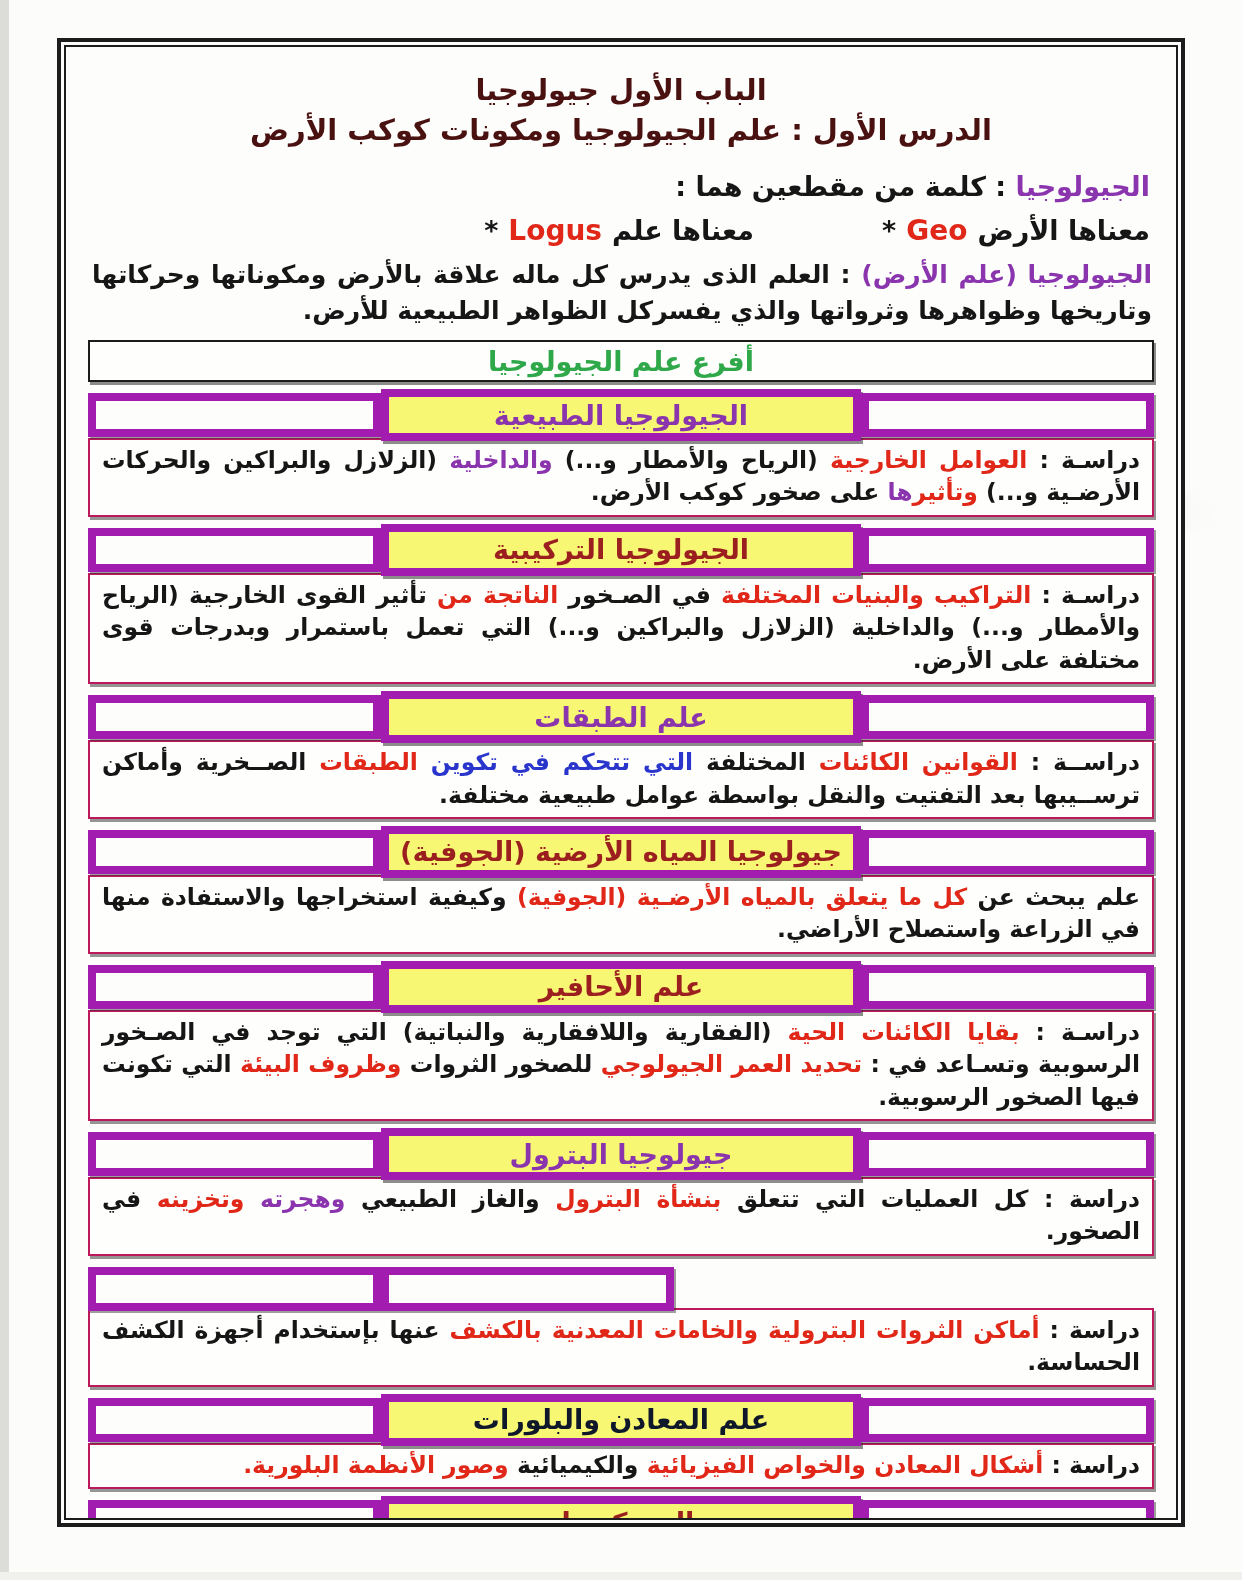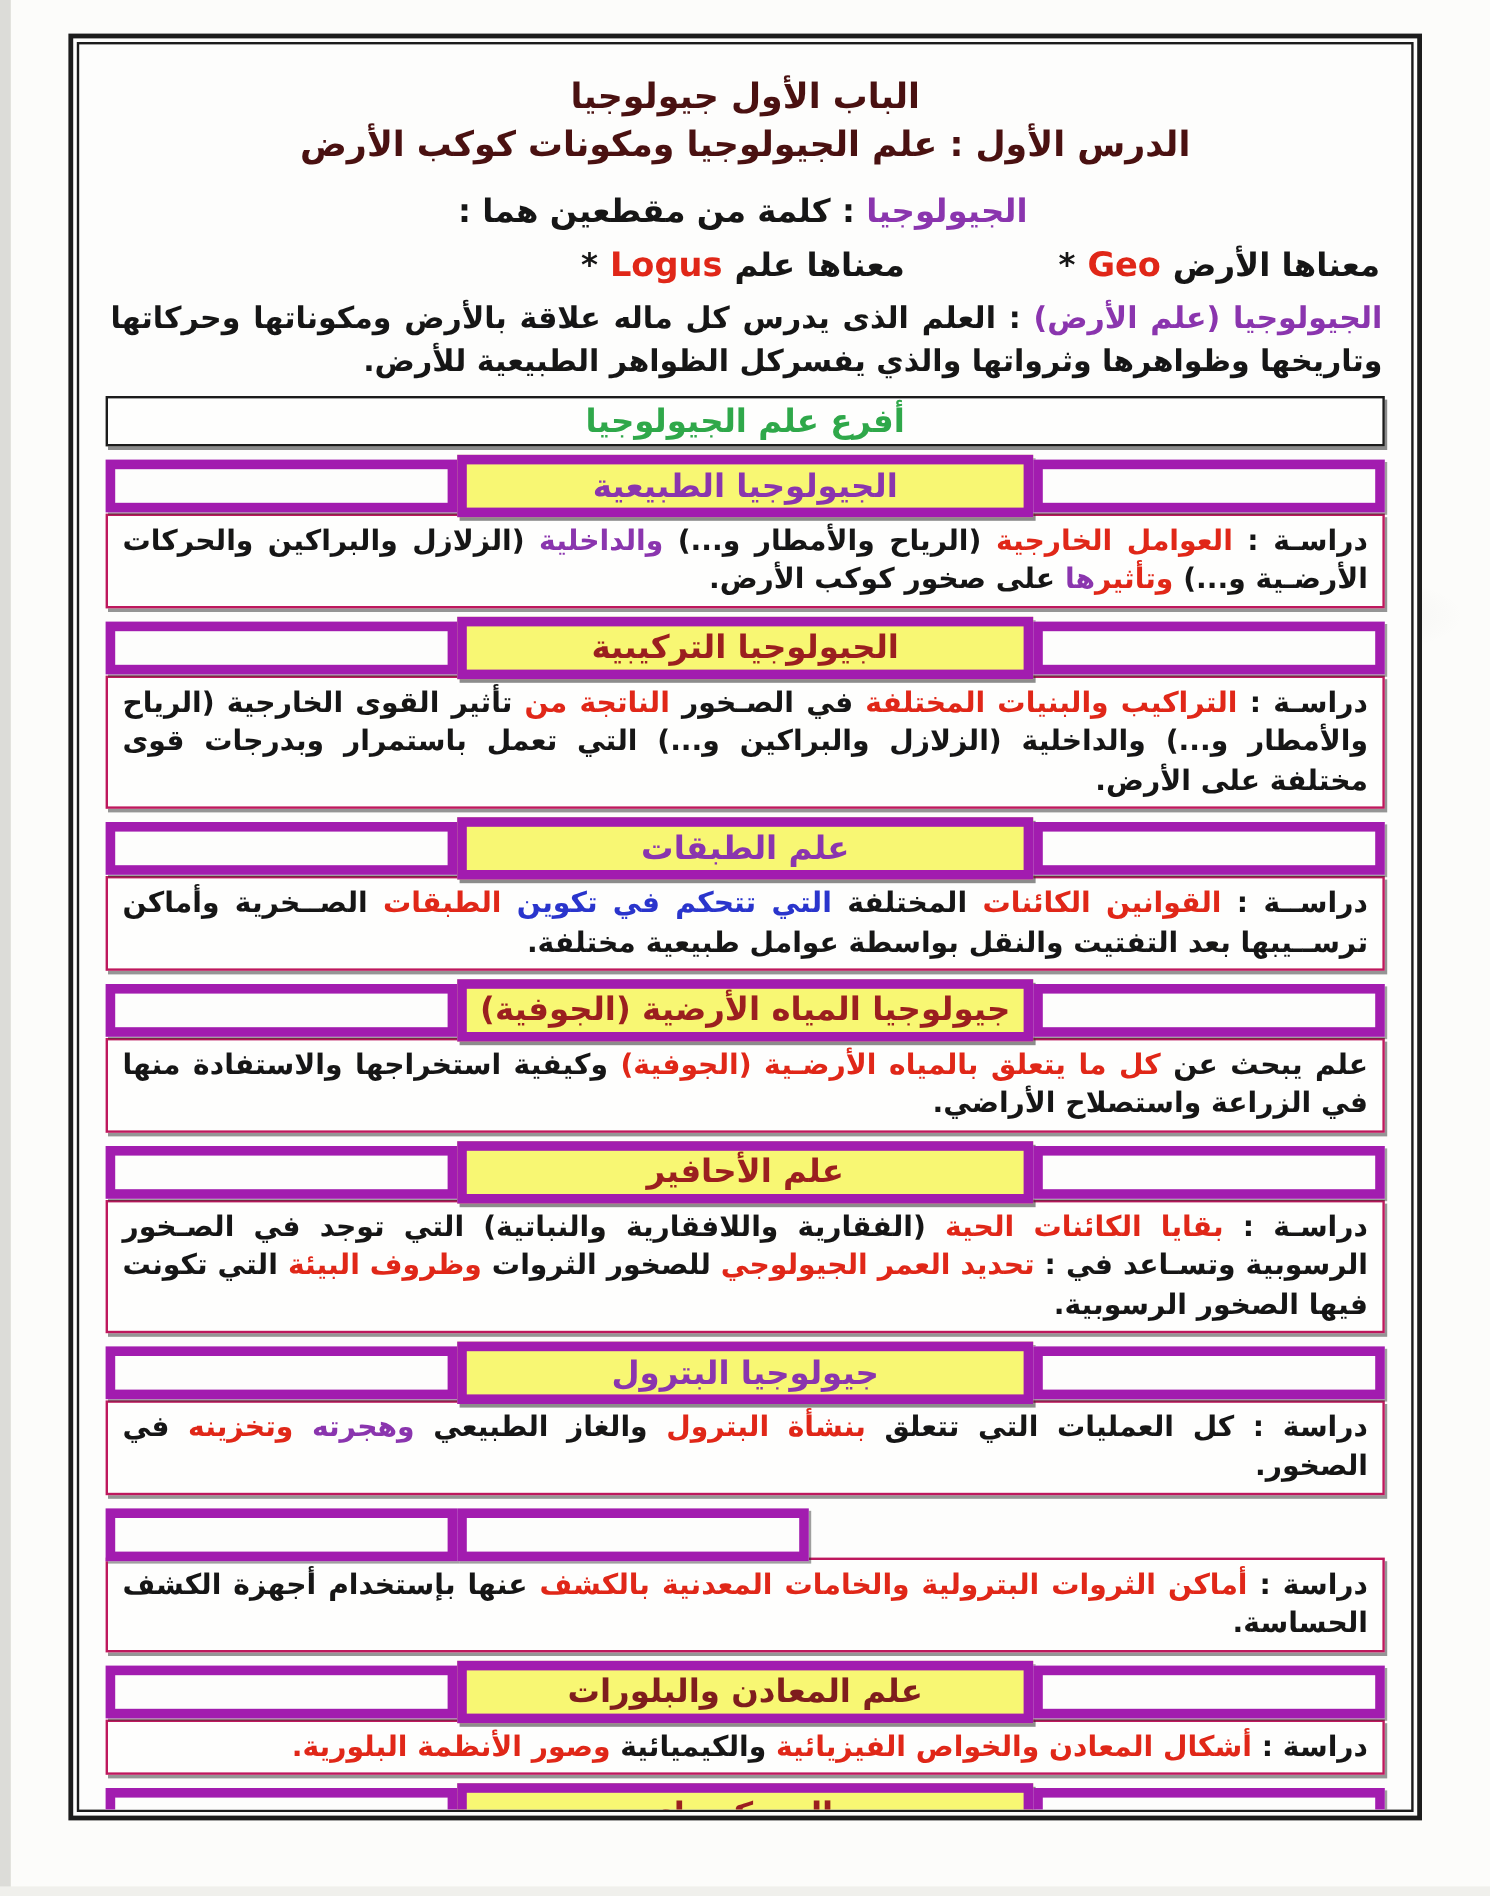--- a/index.html
+++ b/index.html
@@ -5,30 +5,30 @@
   html,body{margin:0;padding:0;}
   body{
     width:1242px;height:1580px;position:relative;overflow:hidden;
     background:#fcfcfa;
     font-family:"DejaVu Sans","Liberation Sans",sans-serif;
     font-weight:700;color:#161616;
   }
   .edge-strip{position:absolute;left:0;top:0;width:9px;height:100%;background:#dcdcd8;}
   .bottom-strip{position:absolute;left:0;bottom:0;width:100%;height:8px;background:#f0f0ec;}
   .frame-outer{
-    position:absolute;left:57px;top:28px;width:1128px;height:1489px;
+    position:absolute;left:57px;top:38px;width:1128px;height:1489px;
     border:4px solid #1c1c1c;background:#fdfdfc;box-sizing:border-box;
   }
   .frame-inner{
     position:absolute;inset:3px;border:2px solid #1c1c1c;box-sizing:border-box;
     padding:4px 22px 0 22px;overflow:hidden;
   }
   .chapter-title{margin:22px 0 0 0;text-align:center;font-size:29px;color:#4a1111;}
   .lesson-title{margin:6px 0 0 0;text-align:center;font-size:29px;color:#4a1111;}
-  .def-line{direction:rtl;text-align:center;margin:24px 4px 0 0;font-size:27px;}
+  .def-line{direction:rtl;text-align:right;margin:24px 4px 0 0;font-size:27px;}
   .geo-line{direction:rtl;display:flex;align-items:baseline;margin:12px 4px 0 0;font-size:27px;}
   .geo-item,.logus-item{display:inline-flex;flex-direction:row-reverse;gap:10px;align-items:baseline;}
   .logus-item{margin-right:128px;}
   .en-word{font-size:28px;}
   .intro-para{direction:rtl;text-align:justify;margin:10px 2px 0 4px;font-size:25px;line-height:1.42;}
   .purple{color:#8a35ae;}
   .red{color:#e02718;}
   .green{color:#2fa84a;}
   .branches-title-box{
     margin:12px 0 0 0;border:2px solid #1c1c1c;background:#fefefd;
@@ -141,21 +141,21 @@
         </div>
         <div class="desc"><span class="c-k">دراسة : كل العمليات التي تتعلق </span><span class="c-r">بنشأة البترول</span><span class="c-k"> والغاز الطبيعي </span><span class="c-p">وهجرته </span><span class="c-r">وتخزينه</span><span class="c-k"> في الصخور.</span></div>
         <div class="brow">
           <div class="cell side"></div>
           <div class="cell side"></div>
         </div>
         <div class="desc"><span class="c-k">دراسة : </span><span class="c-r">أماكن الثروات البترولية والخامات المعدنية بالكشف</span><span class="c-k"> عنها بإستخدام أجهزة الكشف الحساسة.</span></div>
         <div class="brow">
           <div class="cell side"></div>
           <div class="cell yellow">
-            <span style="color: #7f1d1d;">علم المعادن والبلورات</span>
+            <span style="color: #0f172a;">علم المعادن والبلورات</span>
           </div>
           <div class="cell side"></div>
         </div>
         <div class="desc"><span class="c-k">دراسة : </span><span class="c-r">أشكال المعادن والخواص الفيزيائية</span><span class="c-k"> والكيميائية </span><span class="c-r">وصور الأنظمة البلورية.</span></div>
         <div class="brow">
           <div class="cell side"></div>
           <div class="cell yellow">
             <span style="color: rgb(155, 31, 31);">الجيوكيمياء</span>
           </div>
           <div class="cell side"></div>

